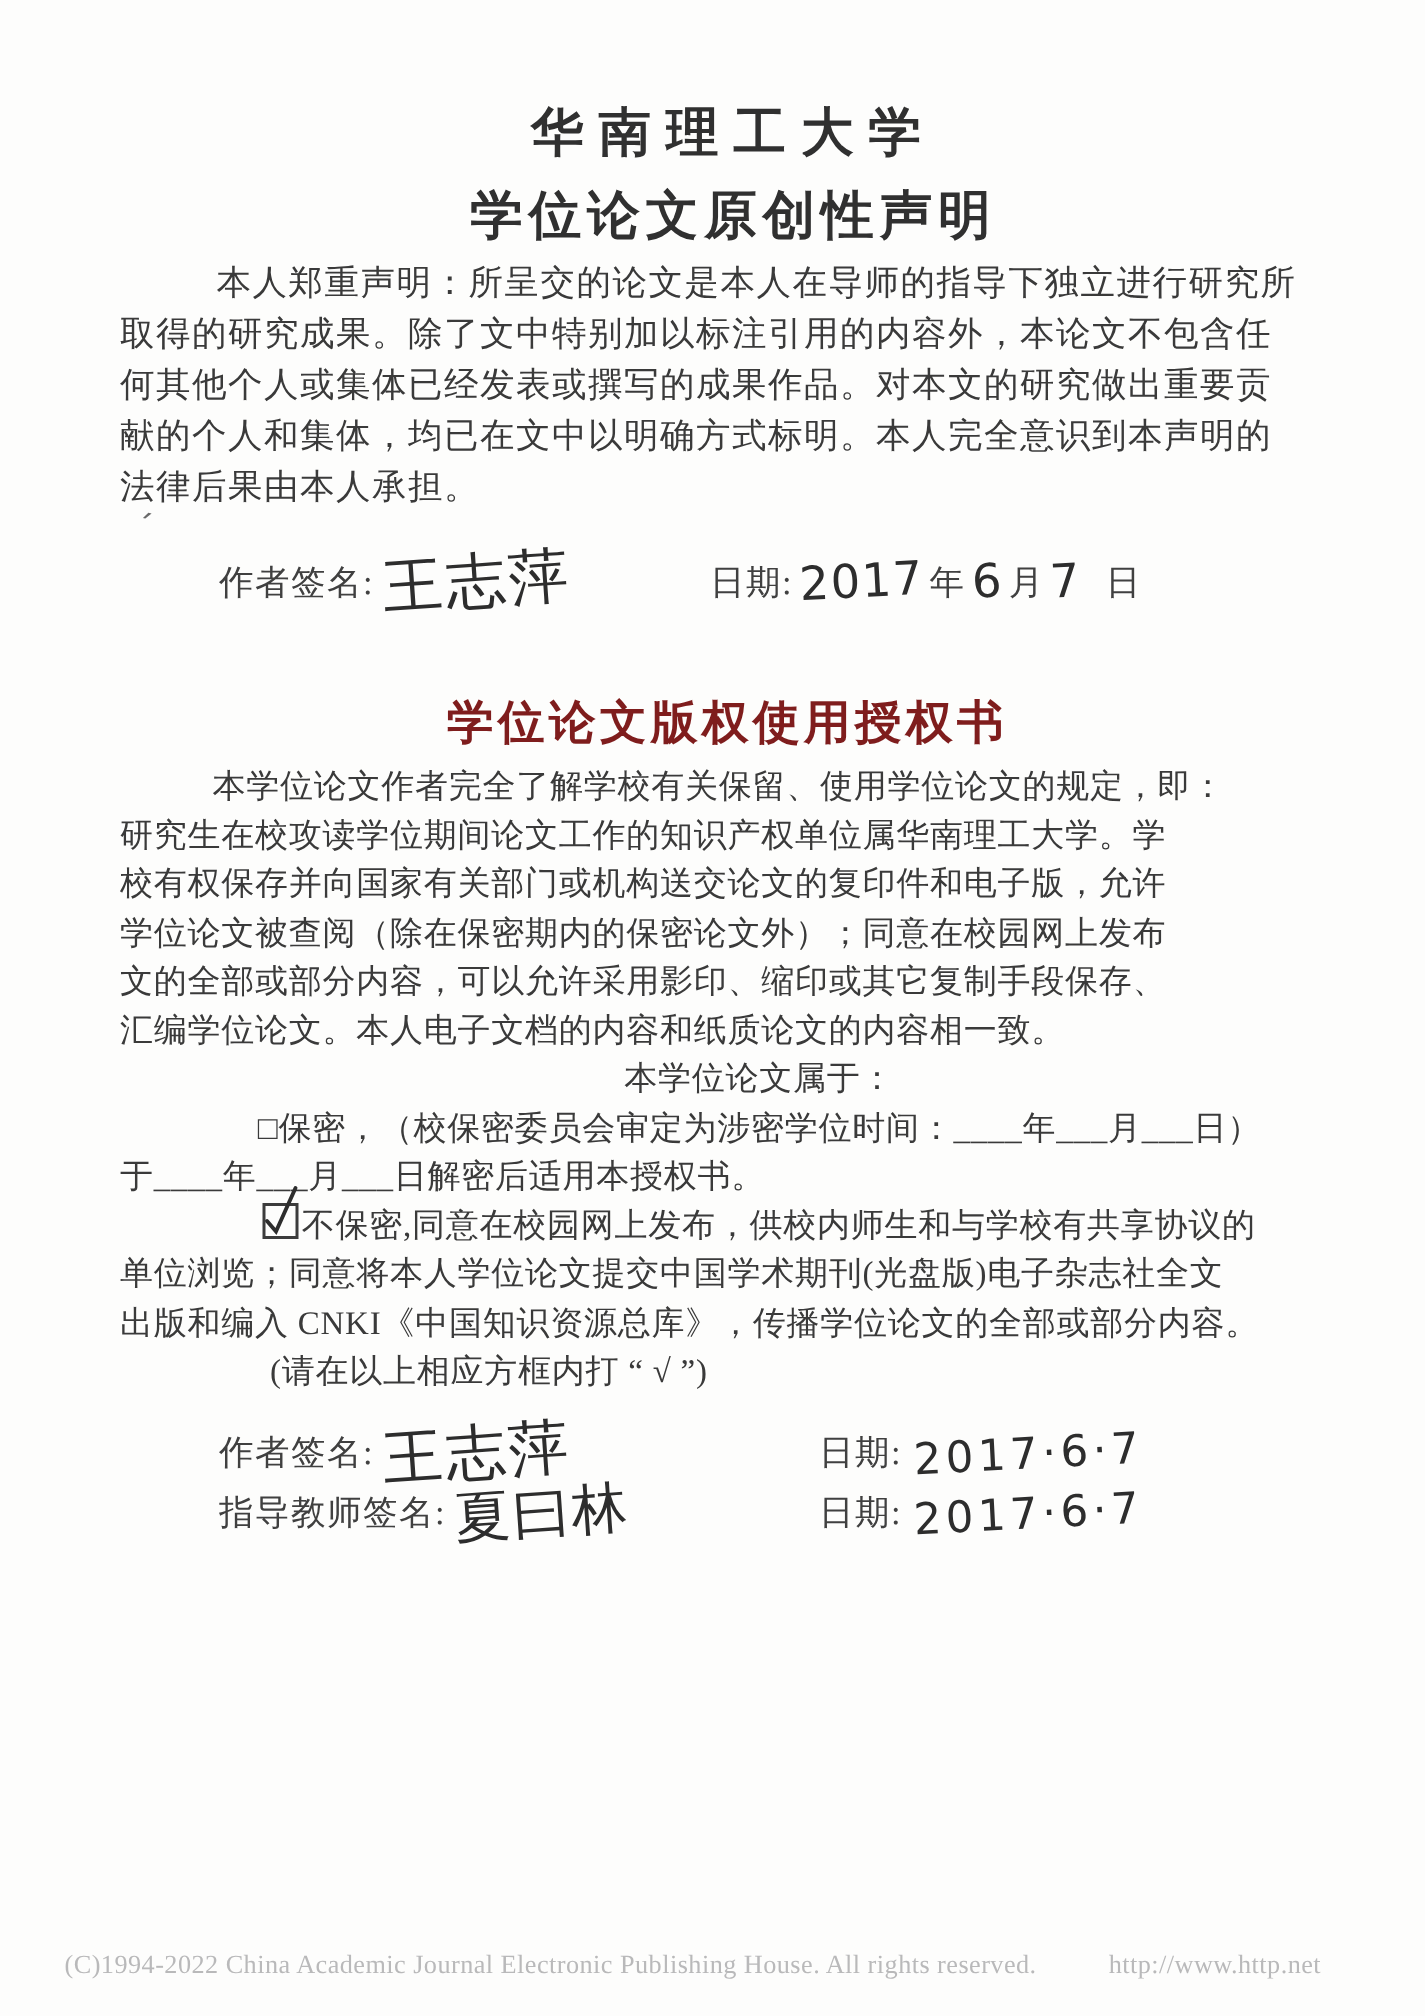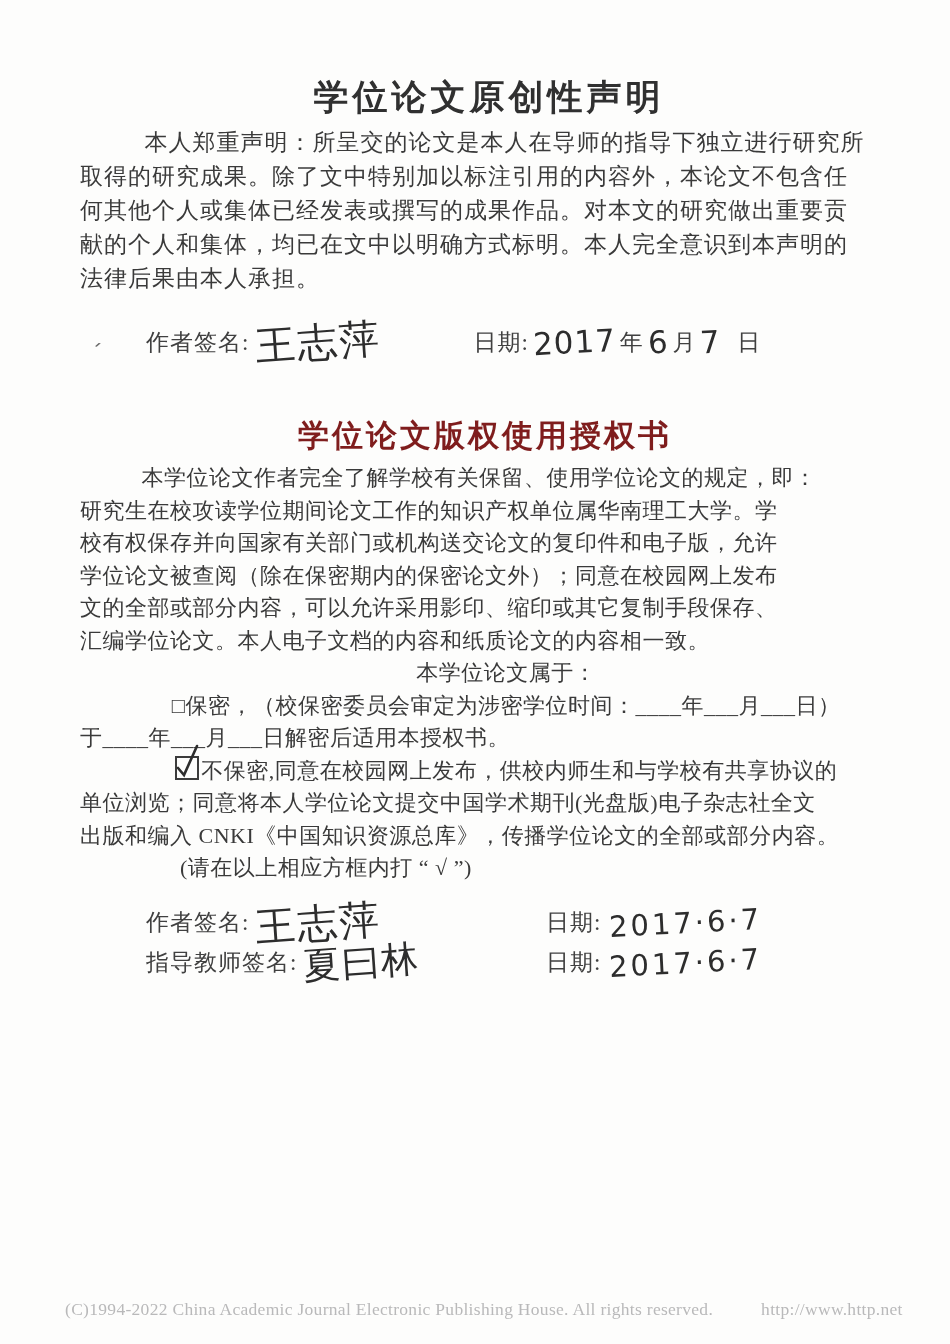--- a/index.html
+++ b/index.html
@@ -93,36 +93,37 @@
   .checkbox svg { position:absolute; left:-2px; top:-14px; overflow:visible; }
 
   .stray-mark {
     position:absolute; left:90px; top:340px;
     font-size:22px; color:#6a6a6a;
     transform:rotate(10deg);
     font-family:"DejaVu Sans", sans-serif;
   }
 
   .footer {
-    position:absolute; left:65px; bottom:24px;
+    position:absolute; left:43px; bottom:24px;
     display:flex; gap:48px;
     font-size:17.5px;
     color:#b9b9ba;
     letter-spacing:0.3px;
     white-space:nowrap;
   }
 </style>
 </head>
 <body>
 
 <div class="page">
   <span class="stray-mark">ˊ</span>
 
   <div class="content">
 
+    <h1 class="title-1">华南理工大学</h1>
     <h2 class="title-2">学位论文原创性声明</h2>
 
     <div class="para">
       <div class="line indent">本人郑重声明：所呈交的论文是本人在导师的指导下独立进行研究所</div>
       <div class="line">取得的研究成果。除了文中特别加以标注引用的内容外，本论文不包含任</div>
       <div class="line">何其他个人或集体已经发表或撰写的成果作品。对本文的研究做出重要贡</div>
       <div class="line">献的个人和集体，均已在文中以明确方式标明。本人完全意识到本声明的</div>
       <div class="line">法律后果由本人承担。</div>
     </div>
 

